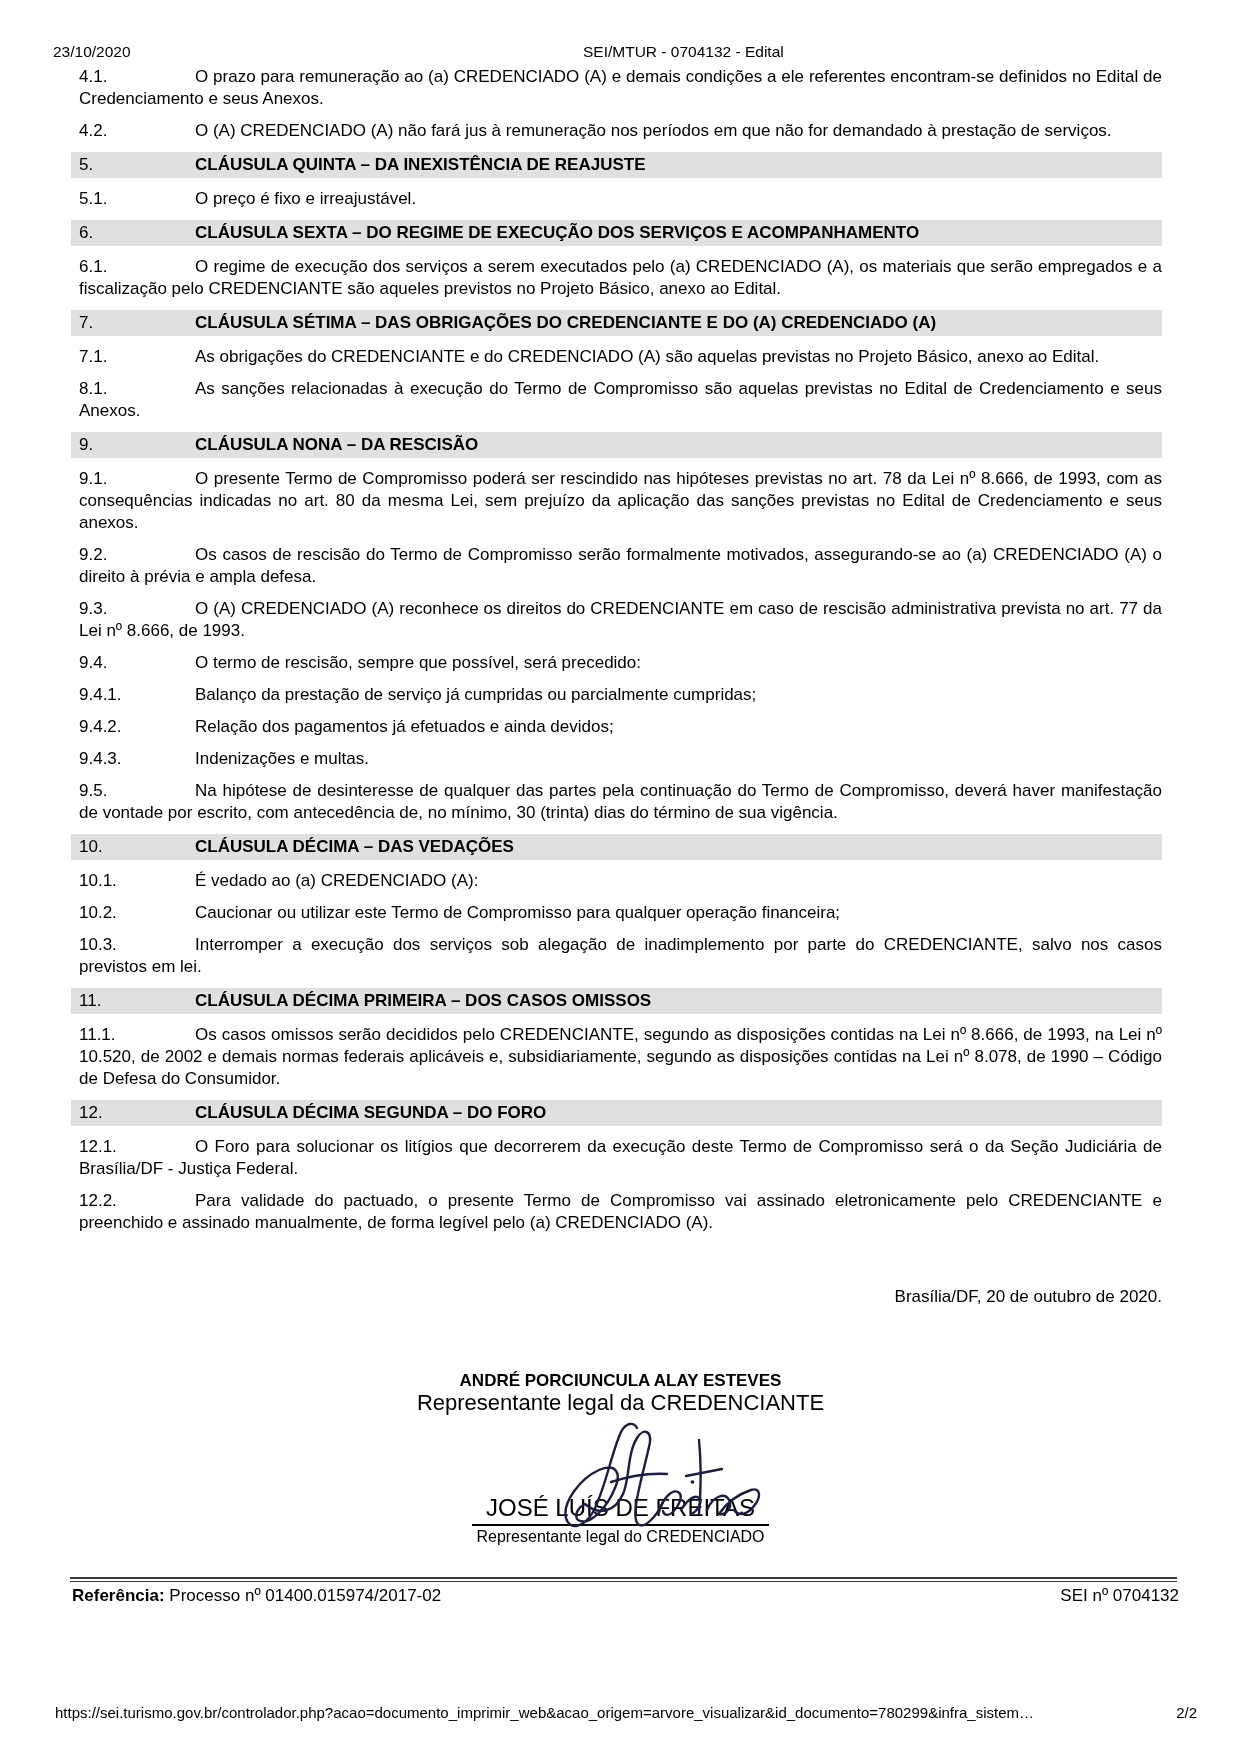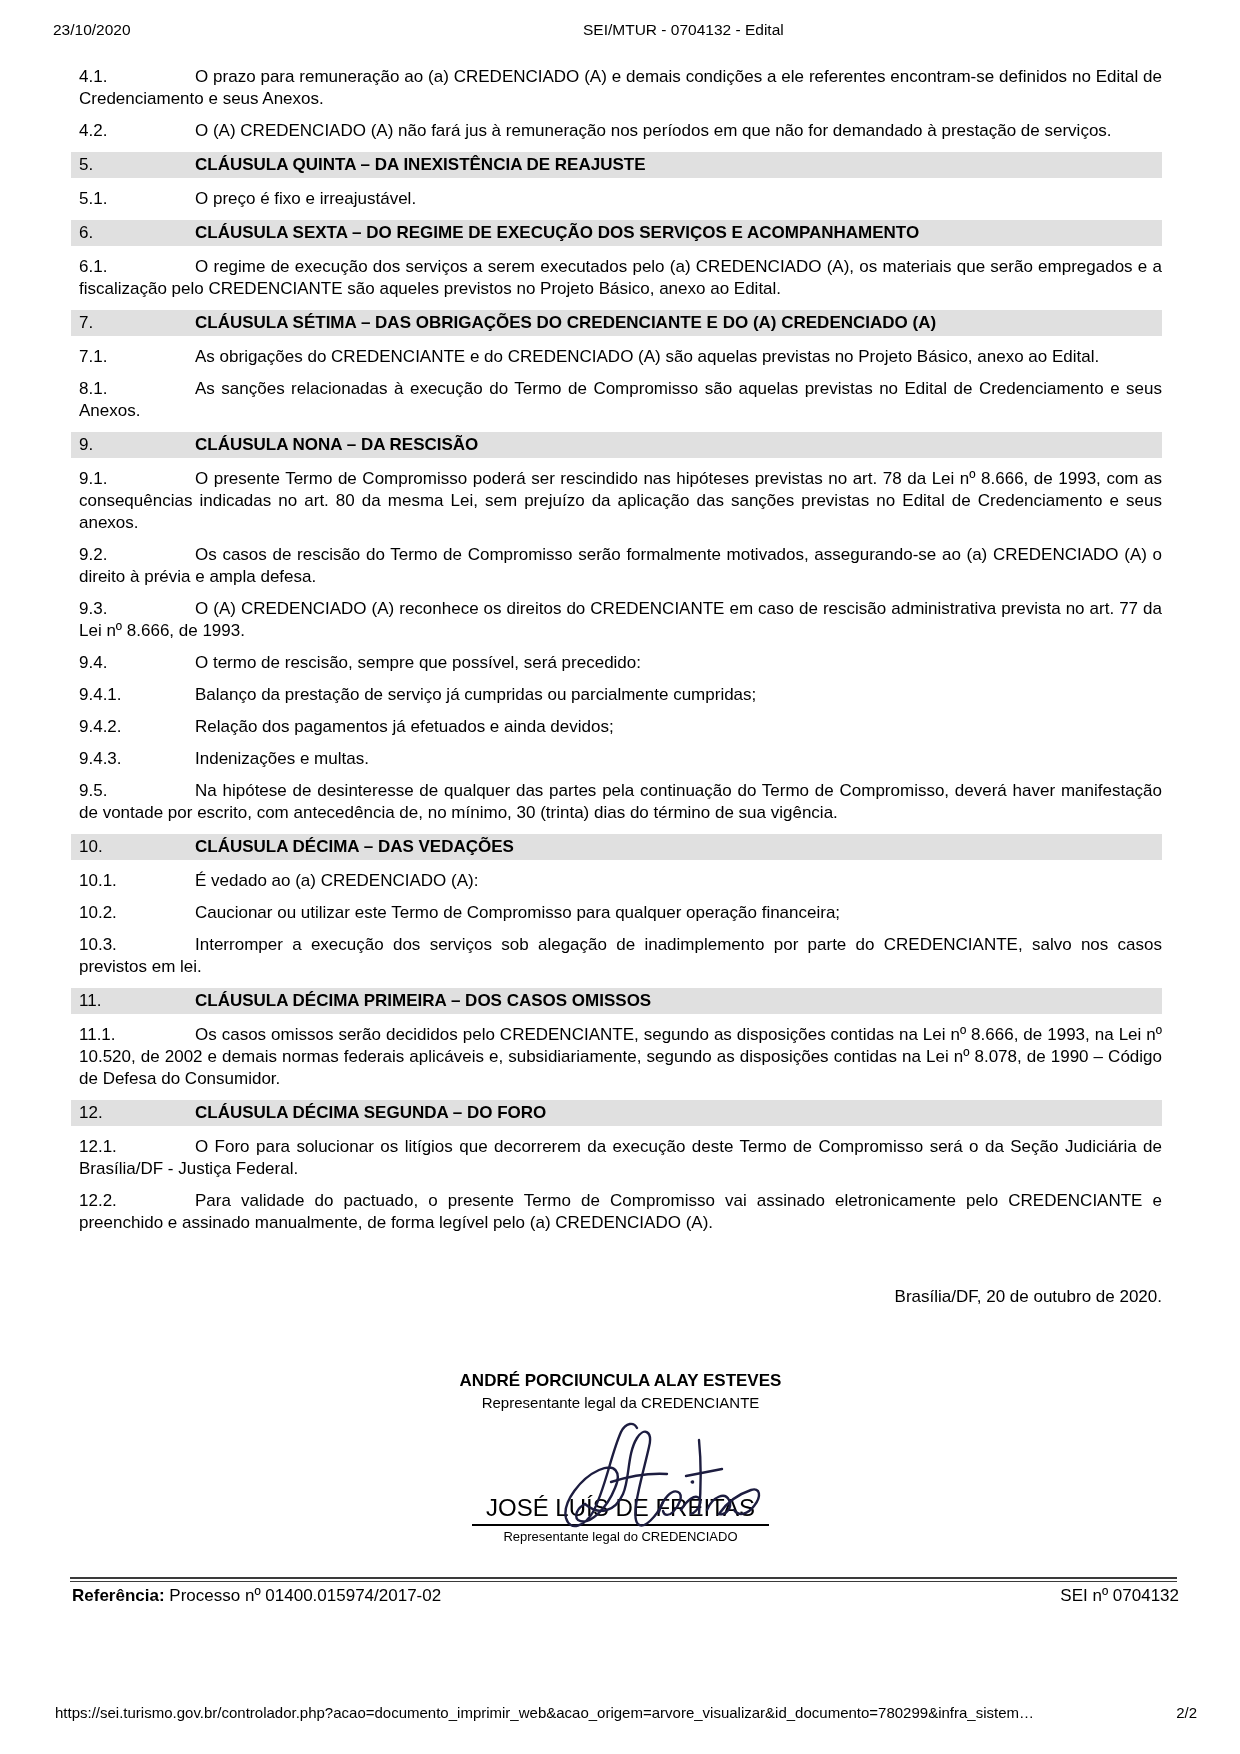--- a/index.html
+++ b/index.html
@@ -3,21 +3,21 @@
 <meta charset="utf-8">
 <style>
   html,body{margin:0;padding:0;}
   body{
     width:1240px;height:1754px;position:relative;
     background:#ffffff;color:#000000;
     font-family:"Liberation Sans",sans-serif;
     overflow:hidden;
   }
   
-  .print-header{position:absolute;top:21px;left:0;width:1240px;height:20px;font-size:15.5px;}
+  .print-header{position:absolute;top:43px;left:0;width:1240px;height:20px;font-size:15.5px;}
   .print-date{position:absolute;left:53px;top:0;}
   .print-title{position:absolute;left:583px;top:0;}
   
   .doc{
     position:absolute;left:79px;top:66px;width:1083px;
     font-size:17px;line-height:22px;
   }
   .para{
     text-align:justify;
     margin:0 0 10px 0;
@@ -28,28 +28,28 @@
     margin:10px 0 10px -8px;
     padding:2px 0 2px 8px;
     text-align:left;
   }
   .clause-heading .num{display:inline-block;width:116px;font-weight:normal;}
   .clause-heading .htitle{font-weight:bold;}
   
   .place-date{margin-top:52px;text-align:right;}
   .sig-block{position:relative;margin-top:62px;text-align:center;}
   .signer1-name{font-weight:bold;font-size:17px;line-height:22px;}
-  .signer1-role{font-size:15px;line-height:22px;}
+  .signer1-role{font-size:22px;line-height:22px;}
   .signer2-name{
     display:inline-block;margin-top:80px;
     font-size:24px;line-height:28px;
     border-bottom:2px solid #000;
     padding:0 14px 2px 14px;
   }
-  .signer2-role{font-size:13px;line-height:18px;margin-top:2px;}
+  .signer2-role{font-size:16px;line-height:18px;margin-top:2px;}
   .sig-svg{position:absolute;top:50px;left:50%;margin-left:-80px;pointer-events:none;}
   
   .double-rule{
     position:absolute;top:1577px;left:70px;width:1107px;height:5px;
     border-top:2px solid #3a3a3a;border-bottom:1px solid #3a3a3a;
     box-sizing:border-box;
   }
   .reference{
     position:absolute;top:1588px;left:72px;right:61px;
     font-size:17px;line-height:16px;

